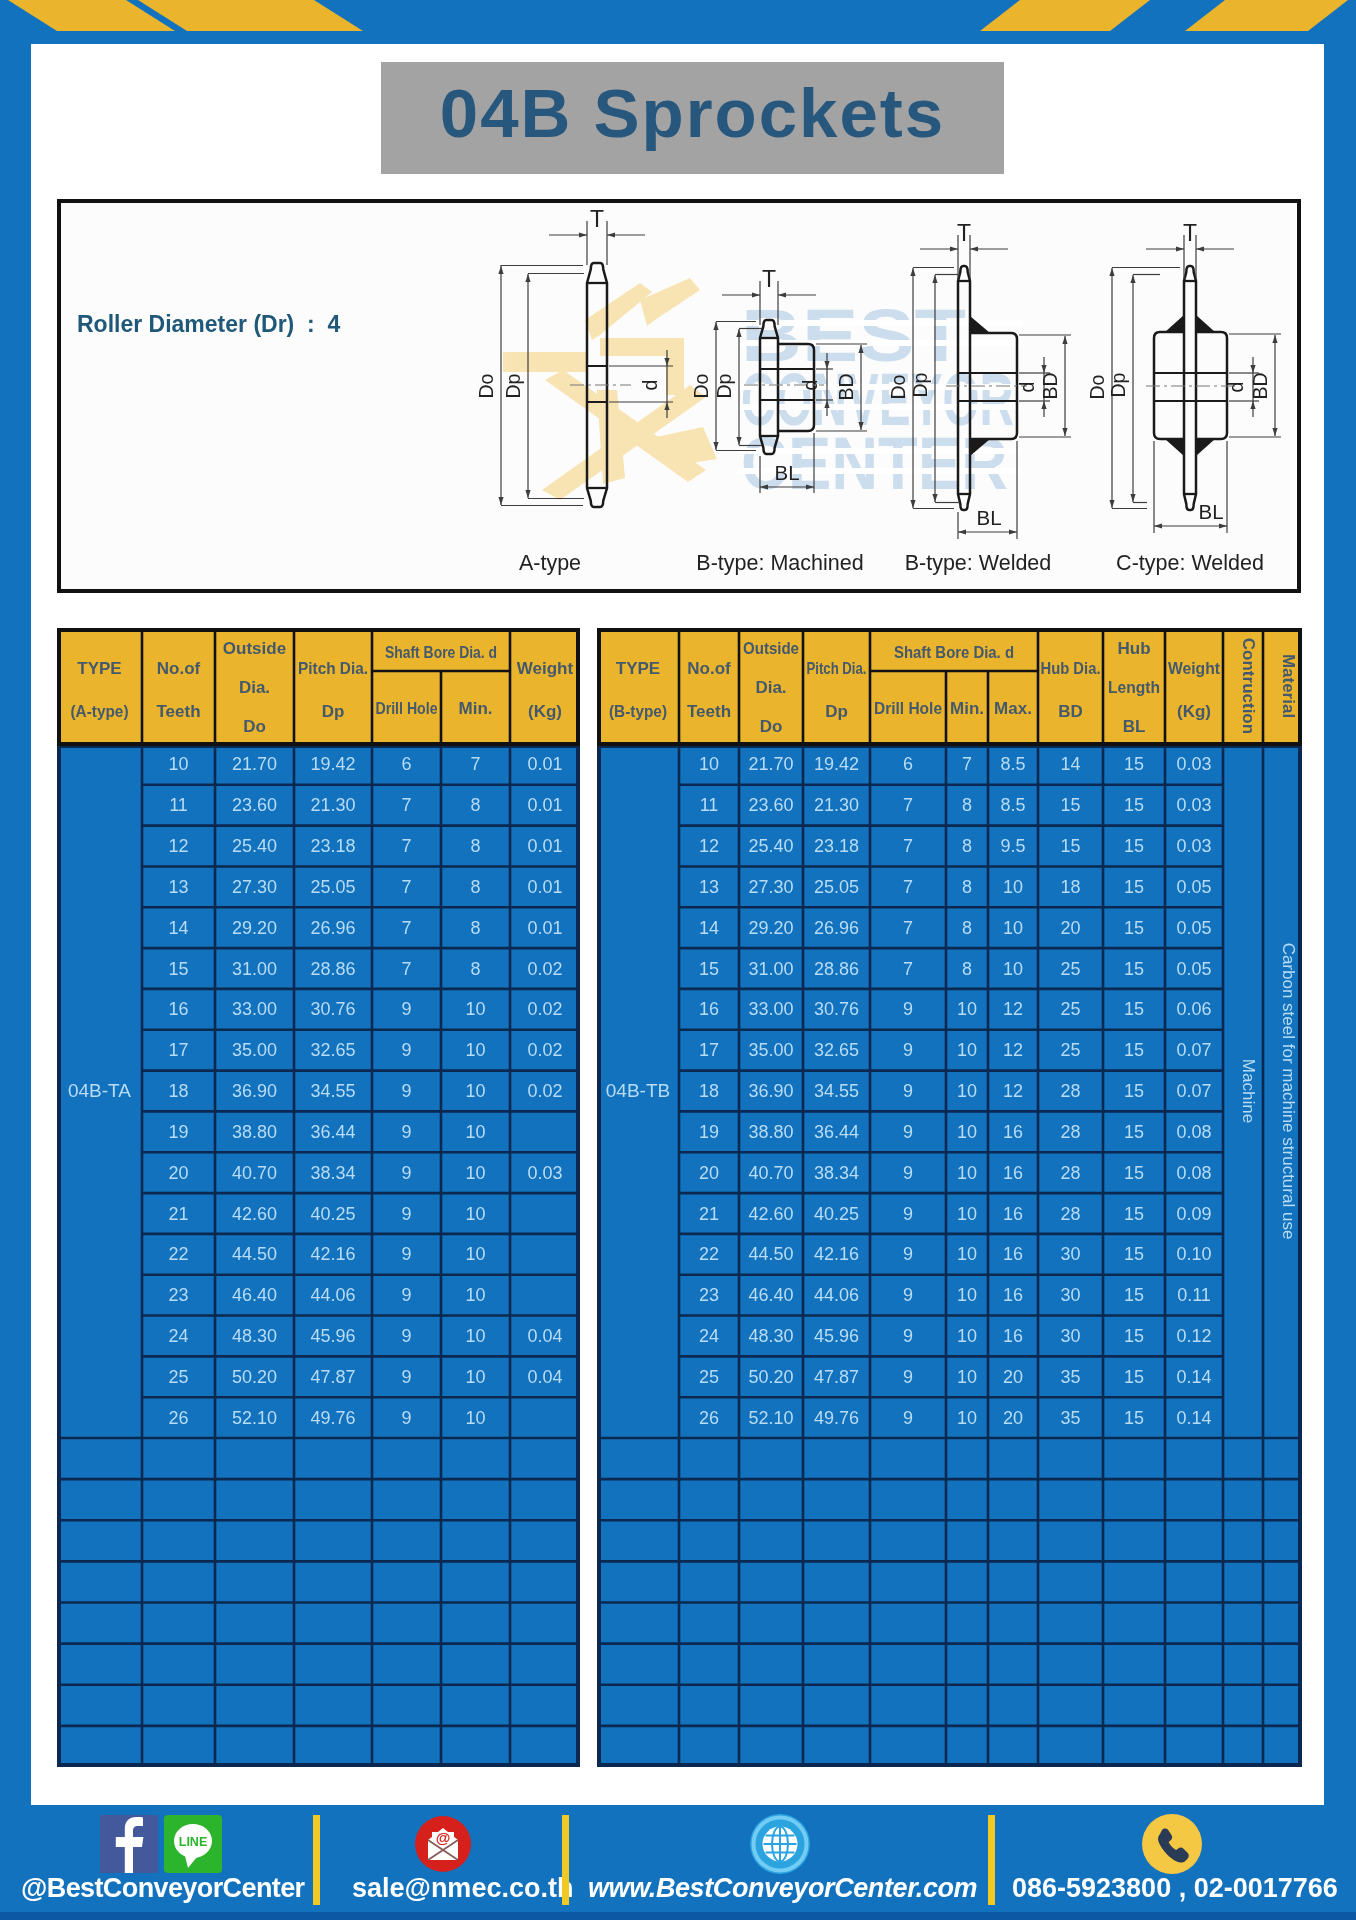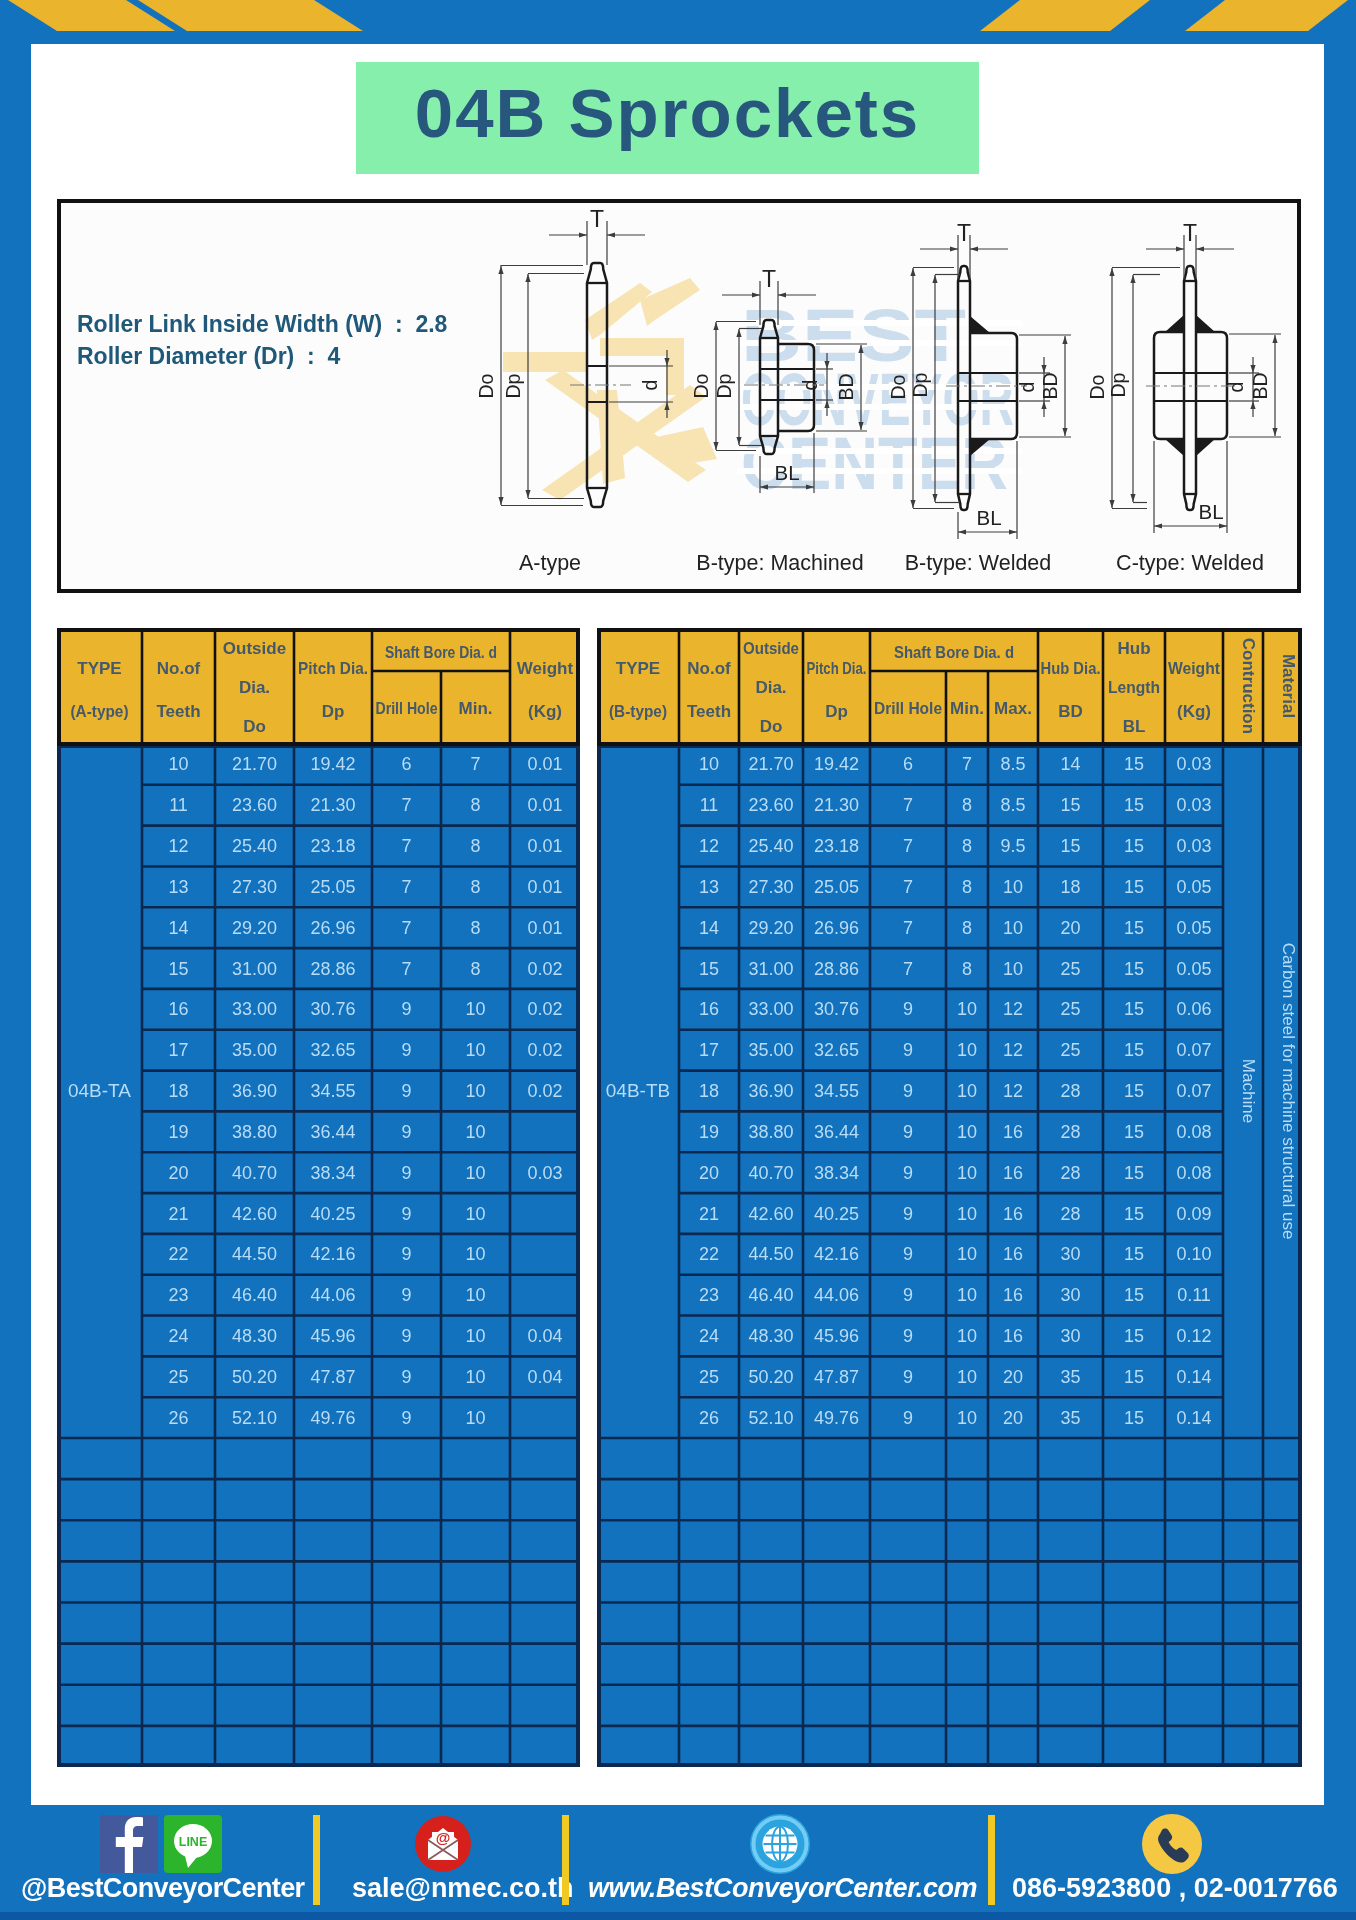--- a/index.html
+++ b/index.html
@@ -3,21 +3,21 @@
 <div class="abs" style="left:0;top:0;width:31px;height:1920px;background:#1272BD"></div>
 <div class="abs" style="left:1324px;top:0;width:32px;height:1920px;background:#1272BD"></div>
 
 <svg class="abs" style="left:0;top:0" width="1356" height="44" viewBox="0 0 1356 44">
     <rect width="1356" height="44" fill="#1272BD"></rect>
     <polygon points="8,0 126,0 175,31 57,31" fill="#EBB42D"></polygon>
     <polygon points="138,0 314,0 363,31 187,31" fill="#EBB42D"></polygon>
     <polygon points="1020,0 1150,0 1110,31 980,31" fill="#EBB42D"></polygon>
     <polygon points="1225,0 1348,0 1308,31 1185,31" fill="#EBB42D"></polygon>
   </svg>
-<div class="abs" style="left:356px;top:62px;width:623px;height:112px;background:#86efac;display:flex;align-items:center;justify-content:center;">
+<div class="abs" style="left:381px;top:62px;width:623px;height:112px;background:#a3a3a3;display:flex;align-items:center;justify-content:center;">
     <span style="font-size:69px;font-weight:bold;color:#27577D;letter-spacing:2px;position:relative;top:-5px;">04B Sprockets</span>
   </div>
 <div class="abs" style="left:57px;top:199px;width:1244px;height:394px;background:#FCFCFC;border:4px solid #111;box-sizing:border-box;"></div>
 <svg class="abs" style="left:57px;top:199px" width="1244" height="394" viewBox="0 0 1244 394">
     <g fill="#F8E2AC" opacity="0.9">
       <polygon points="528,121 583,84 595,93 543,136 535,141"></polygon>
       <polygon points="583,101 633,79 643,91 598,121 590,127"></polygon>
       <polygon points="543,139 627,139 627,196 609,196 609,157 543,157"></polygon>
       <polygon points="446,153 529,153 529,173 446,173"></polygon>
       <polygon points="488,181 506,171 649,271 631,283"></polygon>
@@ -216,21 +216,20 @@
       <line x1="1097.0" y1="242" x2="1097.0" y2="334" stroke="#3d3d3d" stroke-width="1.2"></line>
       <line x1="1170.0" y1="242" x2="1170.0" y2="334" stroke="#3d3d3d" stroke-width="1.2"></line>
       <line x1="1097.0" y1="327" x2="1170.0" y2="327" stroke="#3d3d3d" stroke-width="1.2"></line>
       <polygon points="1097.0,327.0 1105.0,324.4 1105.0,329.6" fill="#3d3d3d"></polygon>
       <polygon points="1170.0,327.0 1162.0,329.6 1162.0,324.4" fill="#3d3d3d"></polygon>
       <text x="1154" y="320" text-anchor="middle" font-size="20.5" fill="#222" font-family="Liberation Sans, sans-serif">BL</text>
       <text x="1133" y="371" text-anchor="middle" font-size="21.5" fill="#222" font-family="Liberation Sans, sans-serif">C-type: Welded</text>
     </g>
   </svg>
 <div class="abs" style="left:77px;top:308px;font-weight:bold;color:#1F5878;font-size:23px;line-height:32.4px;white-space:nowrap;">
-    <div>Roller Link Inside Width (W)&nbsp; : &nbsp;2.8</div>
     <div>Roller Diameter (Dr)&nbsp; : &nbsp;4</div>
   </div>
 
 <svg width="523" height="1139" viewBox="0 0 523 1139" style="position:absolute;left:57px;top:628px">
     <rect x="0" y="0" width="523" height="1139" fill="#1272BD"></rect>
     <rect x="0" y="0" width="523" height="116" fill="#EBB42D"></rect>
     <g stroke="#111" stroke-width="2.6">
       <line x1="85" y1="0" x2="85" y2="116"></line>
       <line x1="158" y1="0" x2="158" y2="116"></line>
       <line x1="237" y1="0" x2="237" y2="116"></line>

